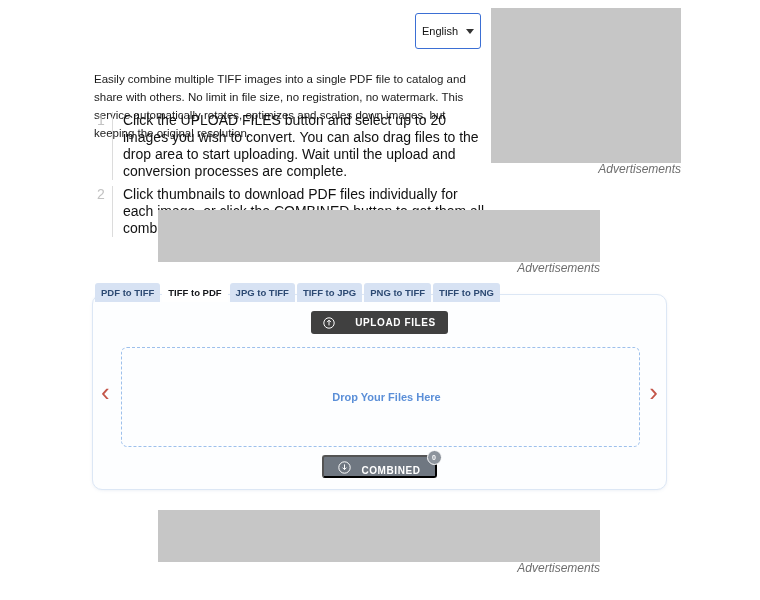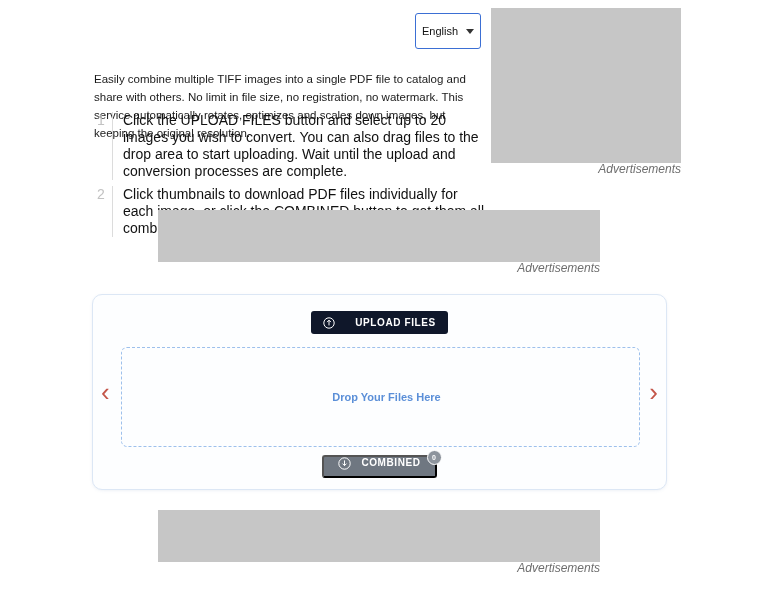--- a/index.html
+++ b/index.html
@@ -101,21 +101,21 @@
     position: absolute; left: 0; top: 16px; width: 100%;
     display: flex; justify-content: center; gap: 18px;
   }
   .btn {
     display: inline-flex; align-items: center; gap: 8px;
     height: 23px; padding: 0 12px; border-radius: 3px;
     font-size: 10px; font-weight: bold; letter-spacing: 0.6px;
     color: #ffffff; border: none; cursor: pointer;
     font-family: "Liberation Sans", sans-serif;
   }
-  .btn-upload { background: #0f172a; gap: 20px; }
+  .btn-upload { background: #404040; gap: 20px; }
   .btn-clear { background: #e09090; }
   .btn .ico { display: inline-flex; }
 
   .dropzone {
     position: absolute; left: 28px; top: 52px;
     width: 519px; height: 100px;
     border: 1.6px dashed #9dc0ec; border-radius: 6px;
     display: flex; align-items: center; justify-content: center; padding-left: 12px;
   }
   .dropzone-label {
@@ -129,21 +129,21 @@
   }
   .arrow-left { left: 8px; }
   .arrow-right { right: 8px; }
 
   .combined-wrap {
     position: absolute; left: 0; top: 160px; width: 100%;
     display: flex; justify-content: center;
   }
   .btn-combined {
     position: relative;
-    display: inline-flex; align-items: flex-start; gap: 10px;
+    display: inline-flex; align-items: flex-end; gap: 10px;
     height: 23px; padding: 0 14px; border-radius: 3px;
     background: #6f7781; color: #ffffff;
     font-size: 10px; font-weight: bold; letter-spacing: 0.6px;
     cursor: pointer;
   }
   .badge {
     position: absolute; right: -7px; top: -7px;
     width: 15px; height: 15px; border-radius: 50%;
     background: #8d949d; color: #ffffff;
     font-size: 7px; font-weight: bold;
@@ -180,20 +180,28 @@
       <div class="step-div"></div>
       <div class="step-text">Click thumbnails to download PDF files individually for each image, or click the COMBINED button to get them all combined in a single PDF document.</div>
     </div>
   </div>
 
   <div class="ad-block" id="ad-mid">
     <div class="ad-rect"></div>
     <div class="ad-caption">Advertisements</div>
   </div>
 
+  <div class="tabs">
+    <div class="tab">PDF to TIFF</div>
+    <div class="tab active">TIFF to PDF</div>
+    <div class="tab">JPG to TIFF</div>
+    <div class="tab">TIFF to JPG</div>
+    <div class="tab">PNG to TIFF</div>
+    <div class="tab">TIFF to PNG</div>
+  </div>
 
   <div class="card">
 
     <div class="btn-row">
       <button class="btn btn-upload">
         <span class="ico">
           <svg width="12" height="12" viewBox="0 0 12 12">
             <circle cx="6" cy="6" r="5.2" fill="none" stroke="#ffffff" stroke-width="1"></circle>
             <path d="M6 3.2 L6 8.4 M6 3.2 L4.1 5.1 M6 3.2 L7.9 5.1" stroke="#ffffff" stroke-width="1" fill="none"></path>
           </svg>

